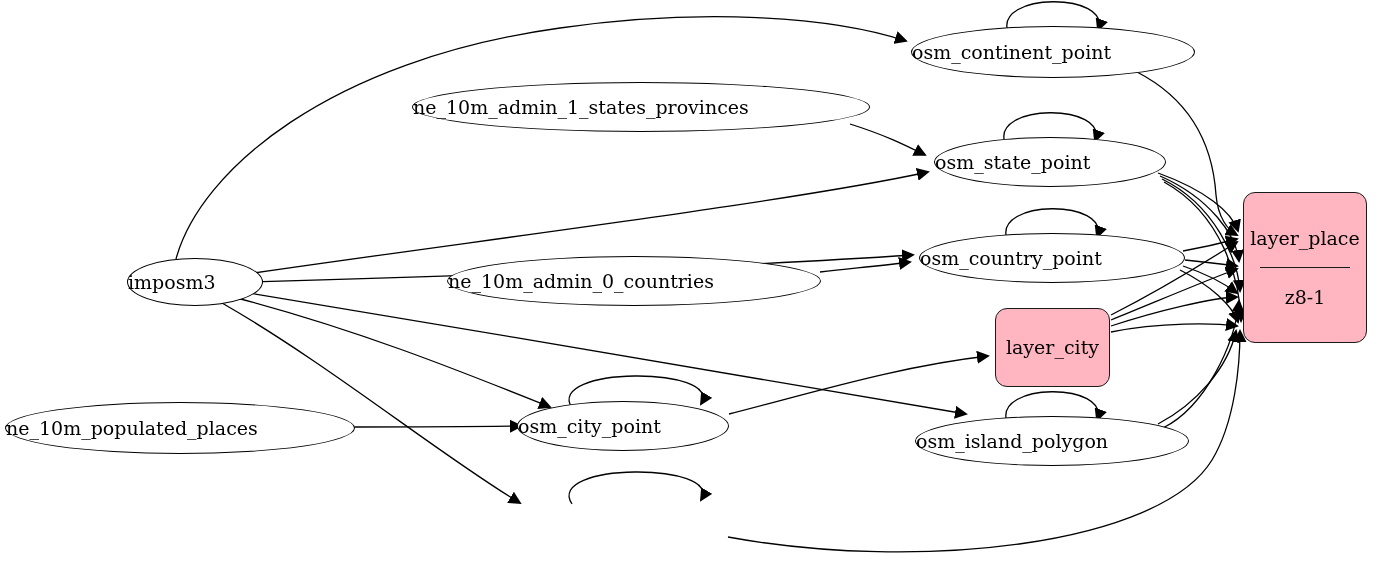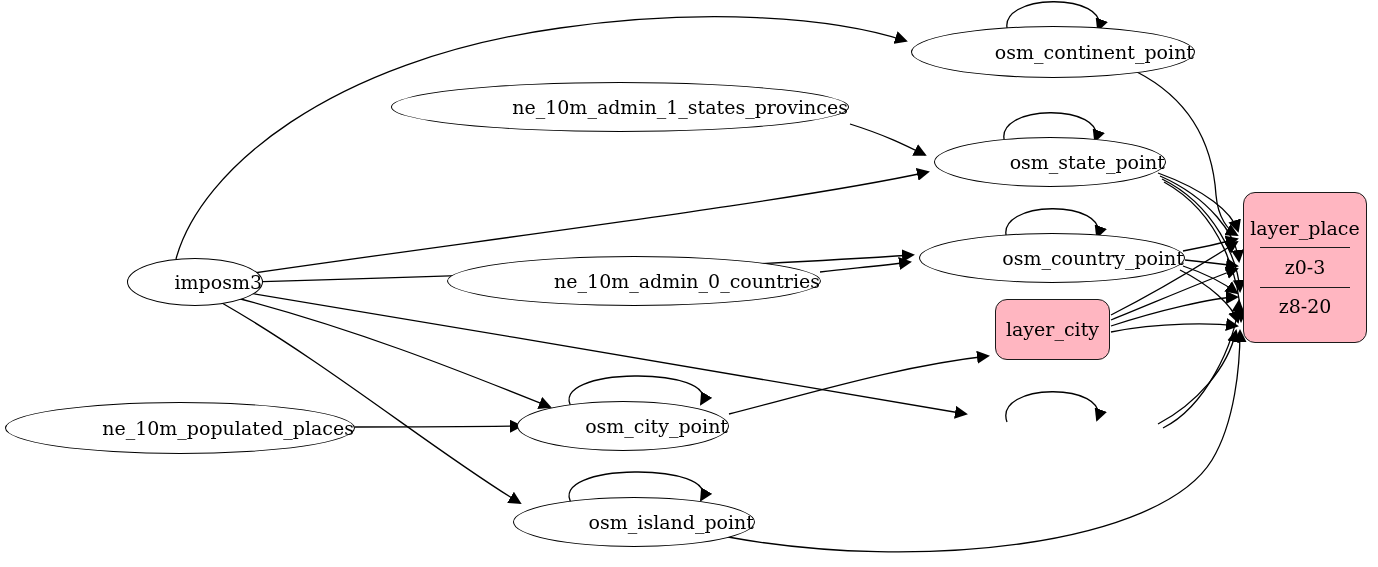--- a/index.html
+++ b/index.html
@@ -11,21 +11,21 @@
     font-family: "DejaVu Serif", "Liberation Serif", serif;
     color: #000000;
     overflow: hidden;
   }
   #edges { position: absolute; left: 0; top: 0; z-index: 1; }
   .node {
     position: absolute;
     z-index: 2;
     display: flex;
     align-items: center;
-    justify-content: flex-end;
+    justify-content: flex-start;
     box-sizing: border-box;
     font-size: 19px;
     white-space: nowrap;
   }
   .ellipse {
     background: #ffffff;
     border: 1.3px solid #000000;
     border-radius: 50%;
   }
   .record {
@@ -99,21 +99,21 @@
   </svg>
 
   <div class="node ellipse" style="left:127px;top:258px;width:136px;height:48px">
     <span>imposm3</span>
   </div>
 
   <div class="node ellipse" style="left:5px;top:402px;width:350px;height:52px">
     <span>ne_10m_populated_places</span>
   </div>
 
-  <div class="node ellipse" style="left:391px;top:82px;width:458px;height:50px">
+  <div class="node ellipse" style="left:412px;top:82px;width:458px;height:50px">
     <span>ne_10m_admin_1_states_provinces</span>
   </div>
 
   <div class="node ellipse" style="left:447px;top:256px;width:374px;height:50px">
     <span>ne_10m_admin_0_countries</span>
   </div>
 
   <div class="node ellipse" style="left:911px;top:26px;width:284px;height:52px">
     <span>osm_continent_point</span>
   </div>
@@ -123,28 +123,27 @@
   </div>
 
   <div class="node ellipse" style="left:919px;top:233px;width:266px;height:50px">
     <span>osm_country_point</span>
   </div>
 
   <div class="node ellipse" style="left:517px;top:401px;width:212px;height:50px">
     <span>osm_city_point</span>
   </div>
 
-  <div class="node ellipse" style="left:513px;top:497px;width:242px;height:50px">
-    <span>osm_island_point</span>
+
+  <div class="node ellipse" style="left:915px;top:416px;width:274px;height:50px">
+    <span>osm_island_polygon</span>
   </div>
 
-
-  <div class="node record" style="left:995px;top:299px;width:115px;height:61px">
+  <div class="node record" style="left:995px;top:308px;width:115px;height:79px">
     <div class="rrow">layer_city</div>
   </div>
 
   <div class="node record" style="left:1243px;top:192px;width:124px;height:151px">
     <div class="rrow">layer_place</div>
-    <div class="rrow">z0-3</div>
-    <div class="rrow">z8-20</div>
+    <div class="rrow">z8-1</div>
   </div>
 
 </div>
 
 </body></html>

